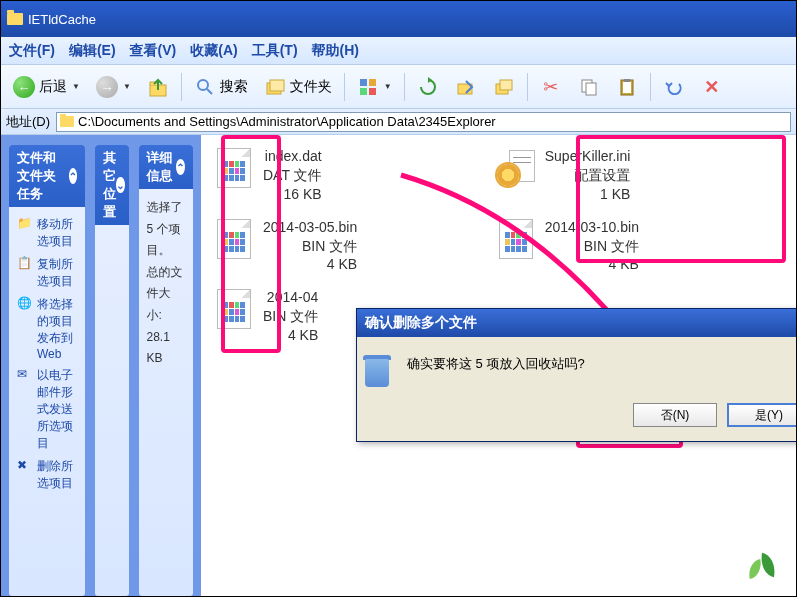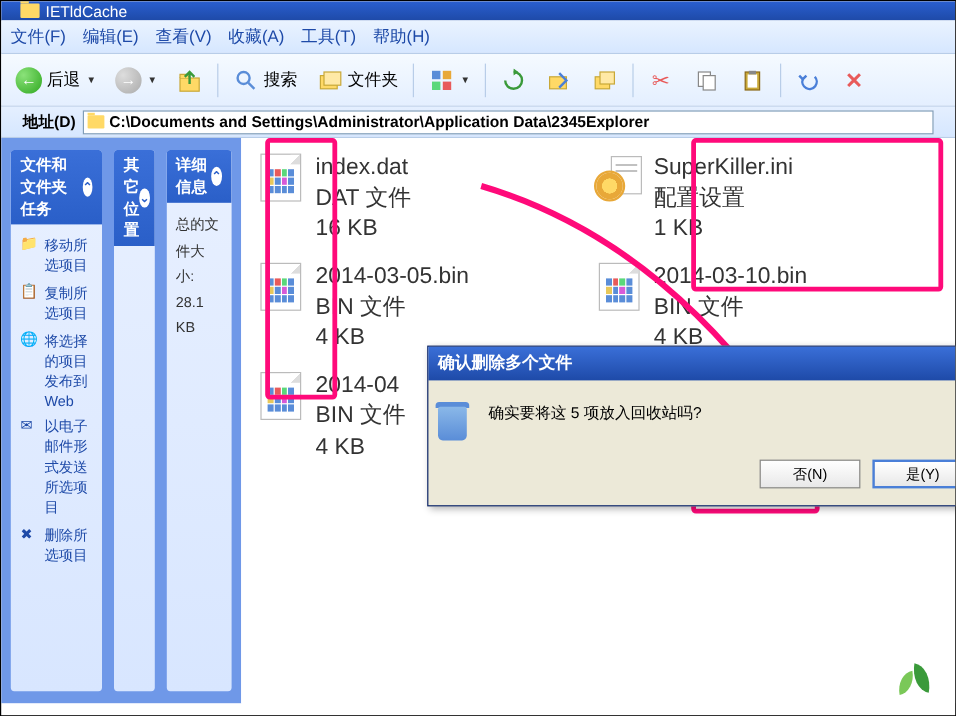--- a/index.html
+++ b/index.html
@@ -1,53 +1,53 @@
 <!DOCTYPE html>
 <html><head>
 <meta charset="utf-8">
 <style>
 * { margin: 0; padding: 0; box-sizing: border-box; font-family: "Microsoft YaHei", Tahoma, sans-serif; }
 body { width: 797px; height: 597px; background: #fff; position: relative; overflow: hidden; border: 1px solid #000; }
 
-.titlebar { height: 16px; background: linear-gradient(#2a5fd0, #1e4aa8); color: #fff; display: flex; align-items: center; padding: 0 16px; font-size: 13px; }
+.titlebar { height: 36px; background: linear-gradient(#2a5fd0, #1e4aa8); color: #fff; display: flex; align-items: center; padding: 0 6px; font-size: 13px; }
 .titlebar .folder-icon { width: 16px; height: 12px; background: #ffd966; border-radius: 1px; margin-right: 5px; position: relative; }
 .titlebar .folder-icon::before { content:''; position:absolute; top:-3px; left:0; width:7px; height:3px; background:#ffd966; border-radius:1px 1px 0 0; }
 
-.menubar { height: 28px; background: linear-gradient(#eaf3ff,#d6e7ff); border-bottom: 1px solid #b8cde8; display: flex; align-items: center; padding: 0 8px; color: #1e4aa8; font-size: 14px; gap: 14px; }
+.menubar { height: 28px; background: linear-gradient(#eaf3ff,#d6e7ff); border-bottom: 1px solid #b8cde8; display: flex; align-items: center; padding: 0 8px; color: #1e4aa8; font-size: 14px; gap: 14px; font-weight: bold; }
 .menubar span { cursor: default; }
 
 .toolbar { height: 44px; background: linear-gradient(#f5faff,#e4efff); border-bottom: 1px solid #b8cde8; display: flex; align-items: center; padding: 0 6px; gap: 4px; font-size: 14px; }
 .tb-btn { display:flex; align-items:center; padding:3px 6px; border-radius:3px; gap:4px; }
 .tb-sep { width:1px; height:28px; background:#b8cde8; margin:0 2px; }
 .tb-icon { width:22px; height:22px; display:flex; align-items:center; justify-content:center; }
 .circle-green { width:22px; height:22px; border-radius:50%; background: radial-gradient(circle at 30% 30%, #8be27a, #2fa81f); display:flex; align-items:center; justify-content:center; color:#fff; font-size:13px; }
 .circle-gray { width:22px; height:22px; border-radius:50%; background: radial-gradient(circle at 30% 30%, #ddd, #aaa); display:flex; align-items:center; justify-content:center; color:#fff; font-size:13px; }
 .chev { font-size:8px; color:#333; margin-left:1px; }
 
-.addressbar { height: 26px; background: linear-gradient(#e4efff,#d6e7ff); border-bottom:1px solid #b8cde8; display:flex; align-items:center; padding:0 18px; font-size:13px; gap:6px;font-weight:bold; }
+.addressbar { height: 26px; background: linear-gradient(#e4efff,#d6e7ff); border-bottom:1px solid #b8cde8; display:flex; align-items:center; padding:0 5px; font-size:13px; gap:6px; }
 .addr-input { flex:1; height:20px; border:1px solid #7f9db9; background:#fff; display:flex; align-items:center; padding:0 3px; gap:4px; }
 .addr-folder { width:14px; height:11px; background:#ffd966; border-radius:1px; position:relative; }
 .addr-folder::before { content:''; position:absolute; top:-2px; left:0; width:6px; height:2px; background:#ffd966; }
 
 .main { display:flex; height: calc(100% - 26px - 28px - 44px - 26px); }
 .sidebar { width:200px; background:#6f98e8; padding:10px 8px; display:flex; flex-direction:row; gap:10px; }
 .panel { background:linear-gradient(#e8f0ff,#d8e6ff); border-radius:3px; overflow:hidden; }
 .panel-hdr { background:linear-gradient(#3a6fd8,#2a5fc8); color:#fff; font-size:13px; font-weight:bold; padding:4px 8px; display:flex; align-items:center; justify-content:space-between; }
 .panel-hdr .chev-btn { width:16px; height:16px; border-radius:50%; background:#fff; color:#2a5fc8; font-size:10px; display:flex; align-items:center; justify-content:center; }
 .panel-body { padding:6px 8px; font-size:12px; color:#1e4aa8; }
 .task-item { display:flex; align-items:flex-start; gap:6px; padding:3px 0; }
 .task-icon { width:14px; height:14px; flex-shrink:0; }
 .detail-body { padding:8px; font-size:12px; color:#333; line-height:1.8; }
 
 .content { flex:1; background:#fff; padding:4px; position:relative; }
 .file-grid { display:flex; flex-wrap:wrap; align-content:flex-start; }
 .file-col { width:48%; }
 .file-item { display:flex; gap:8px; padding:6px; margin:2px; }
 .file-icon { width:42px; height:42px; flex-shrink:0; display:flex; align-items:center; justify-content:center; }
-.file-info { font-size:19px; line-height:1.35; color:#333; }
+.file-info { font-size:14px; line-height:1.35; color:#333;text-align:right; }
 .doc-icon { width:34px; height:40px; background:#fff; border:1px solid #bbb; position:relative; }
 .doc-icon::before { content:''; position:absolute; top:0; right:0; width:8px; height:8px; background:linear-gradient(135deg,#fff 50%,#ddd 50%); }
 .doc-grid { position:absolute; top:12px; left:5px; right:5px; bottom:6px; display:grid; grid-template-columns:repeat(4,1fr); grid-template-rows:repeat(3,1fr); gap:1px; }
 .doc-grid span { background:#5a8dd8; }
 .doc-grid span:nth-child(2){background:#e85a5a;} .doc-grid span:nth-child(3){background:#5ad87a;} .doc-grid span:nth-child(5){background:#e8c85a;} .doc-grid span:nth-child(7){background:#d85ad8;}
 .ini-icon { width:38px; height:40px; position:relative; }
 .ini-page { position:absolute; right:0; top:2px; width:26px; height:32px; background:#fff; border:1px solid #bbb; }
 .ini-page::before,.ini-page::after { content:''; position:absolute; left:3px; right:3px; height:1px; background:#999; }
 .ini-page::before { top:6px; } .ini-page::after { top:11px; }
 .ini-gear { position:absolute; left:0; bottom:2px; width:22px; height:22px; border-radius:50%; background:radial-gradient(circle,#ffd966 40%,#e8a838 41%); box-shadow:0 0 0 2px #e8a838; }
@@ -245,20 +245,21 @@
         <span>其它位置</span>
         <span class="chev-btn">⌄</span>
       </div>
     </div>
     <div class="panel">
       <div class="panel-hdr">
         <span>详细信息</span>
         <span class="chev-btn">⌃</span>
       </div>
       <div class="detail-body">
+        <div>选择了 5 个项目。</div>
         <div>总的文件大小: 28.1 KB</div>
       </div>
     </div>
   </div>
 
   <div class="content">
     <div class="file-grid" id="file-grid">
         <div class="file-col">
           <div class="file-item">
             <div class="file-icon">

